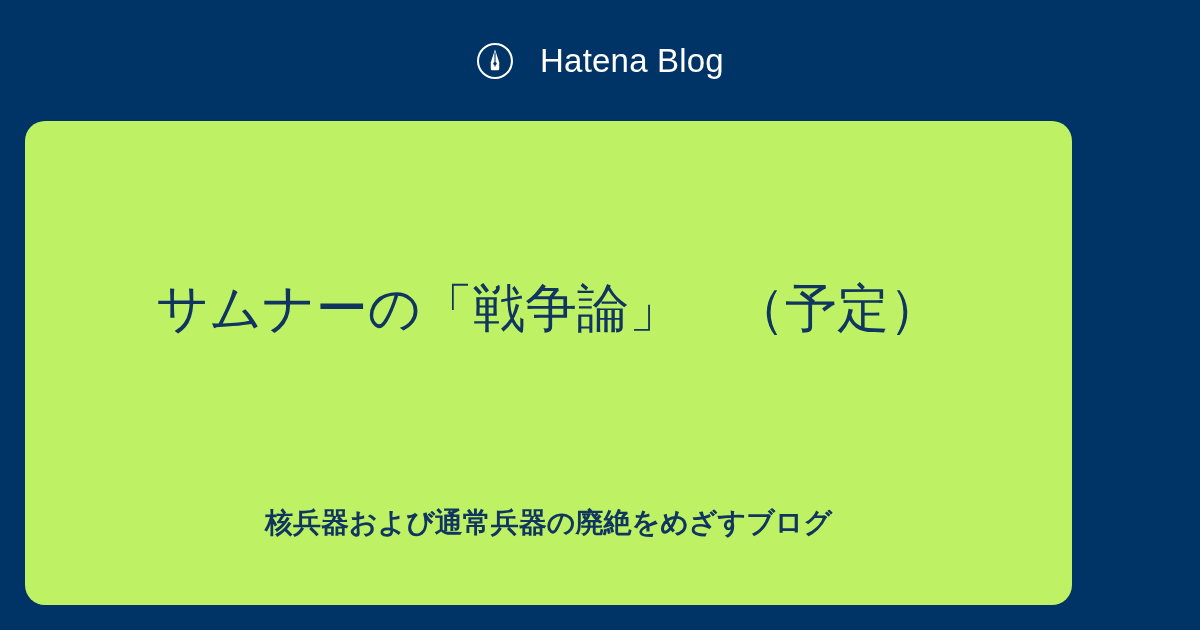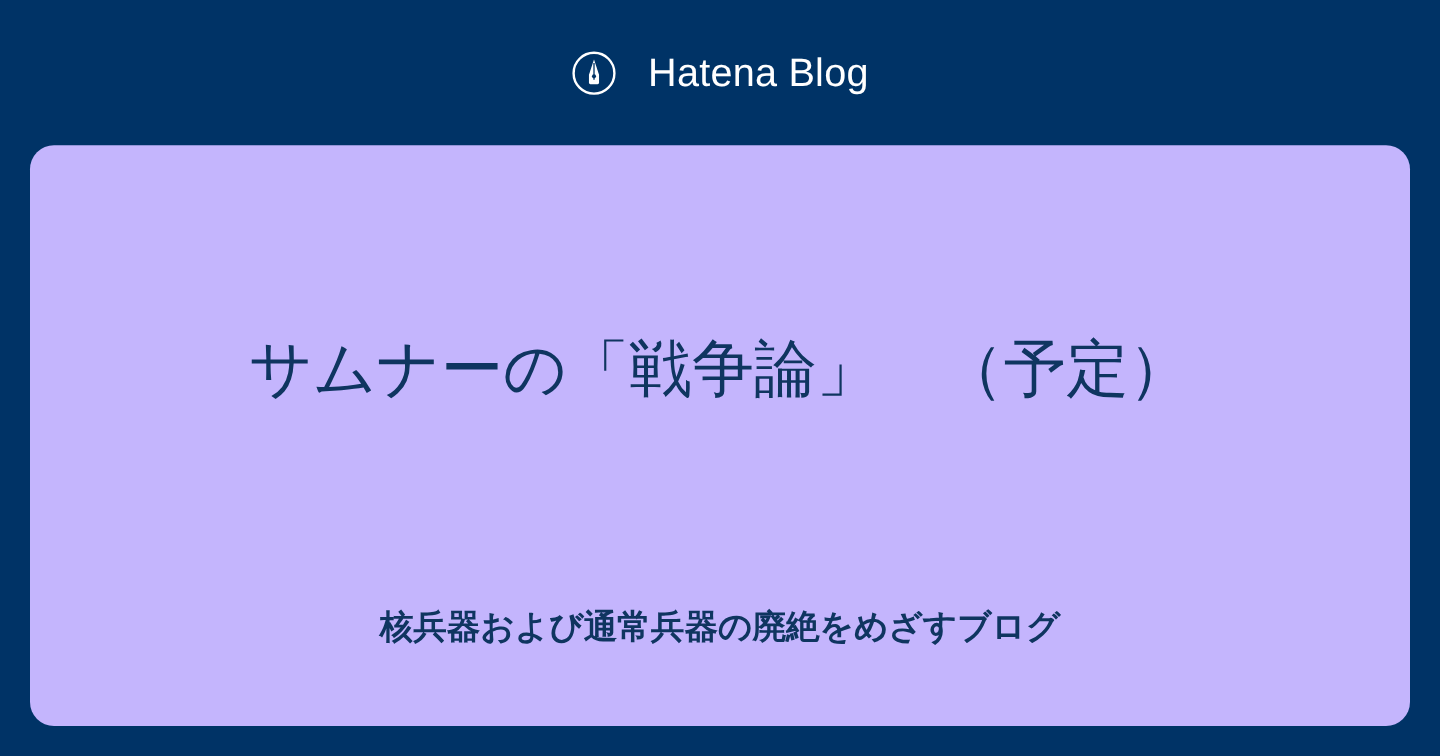--- a/index.html
+++ b/index.html
@@ -48,23 +48,23 @@
     font-weight: 300;
     letter-spacing: 0.2px;
     white-space: nowrap;
   }
 
   
   .card {
     position: absolute;
     left: 25px;
     top: 121px;
-    width: 1150px;
+    width: 1047px;
     height: 484px;
-    background: #c4b5fd;
+    background: #bef264;
     border-radius: 20px;
     display: flex;
     flex-direction: column;
     align-items: center;
     justify-content: flex-start;
     text-decoration: underline;
   }
 
   .entry-title {
     position: absolute;

